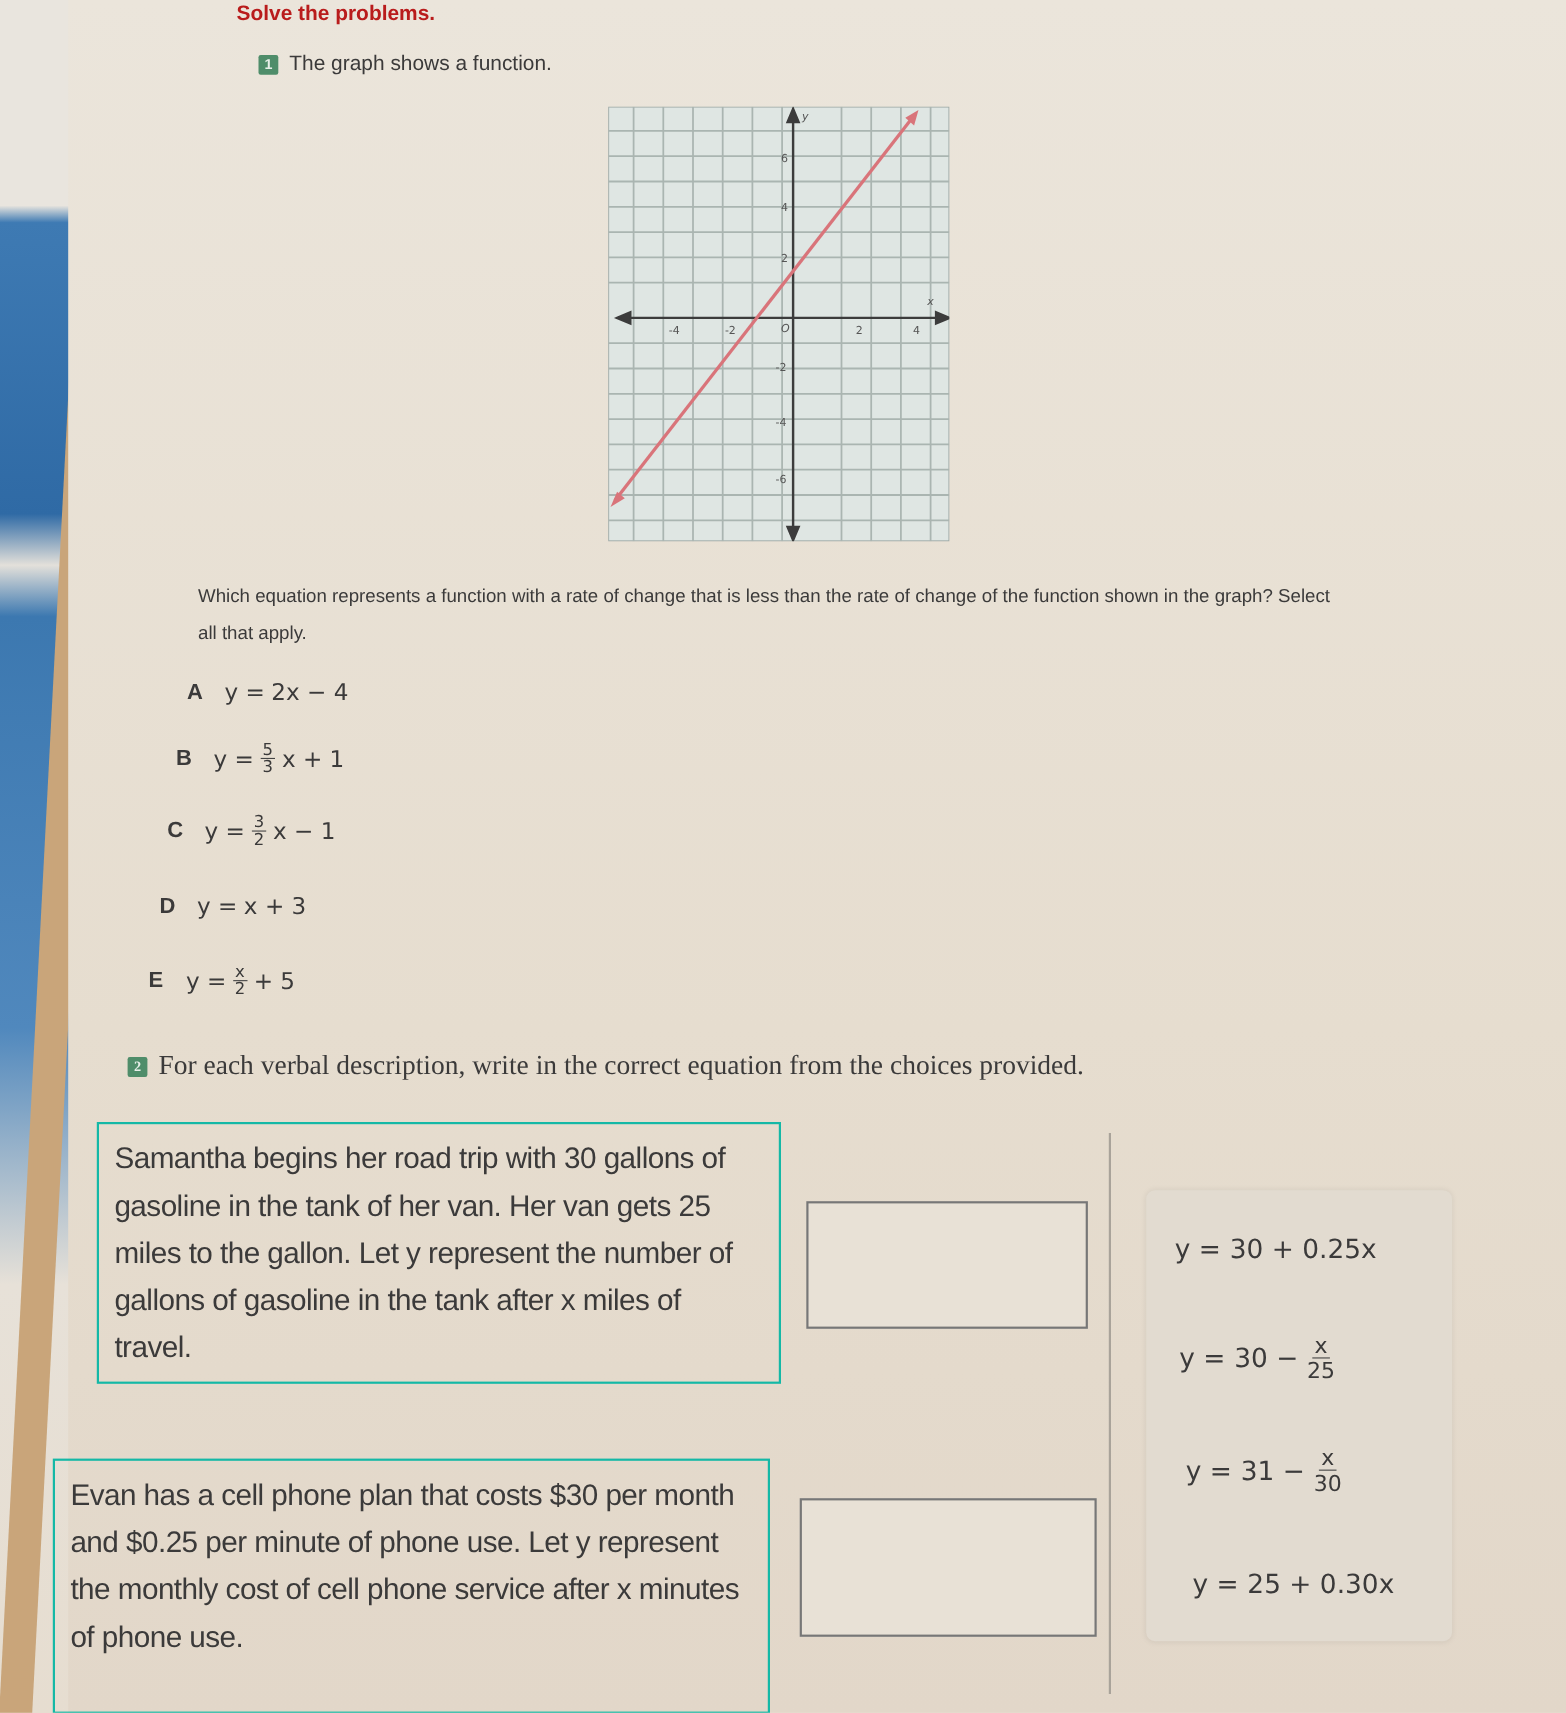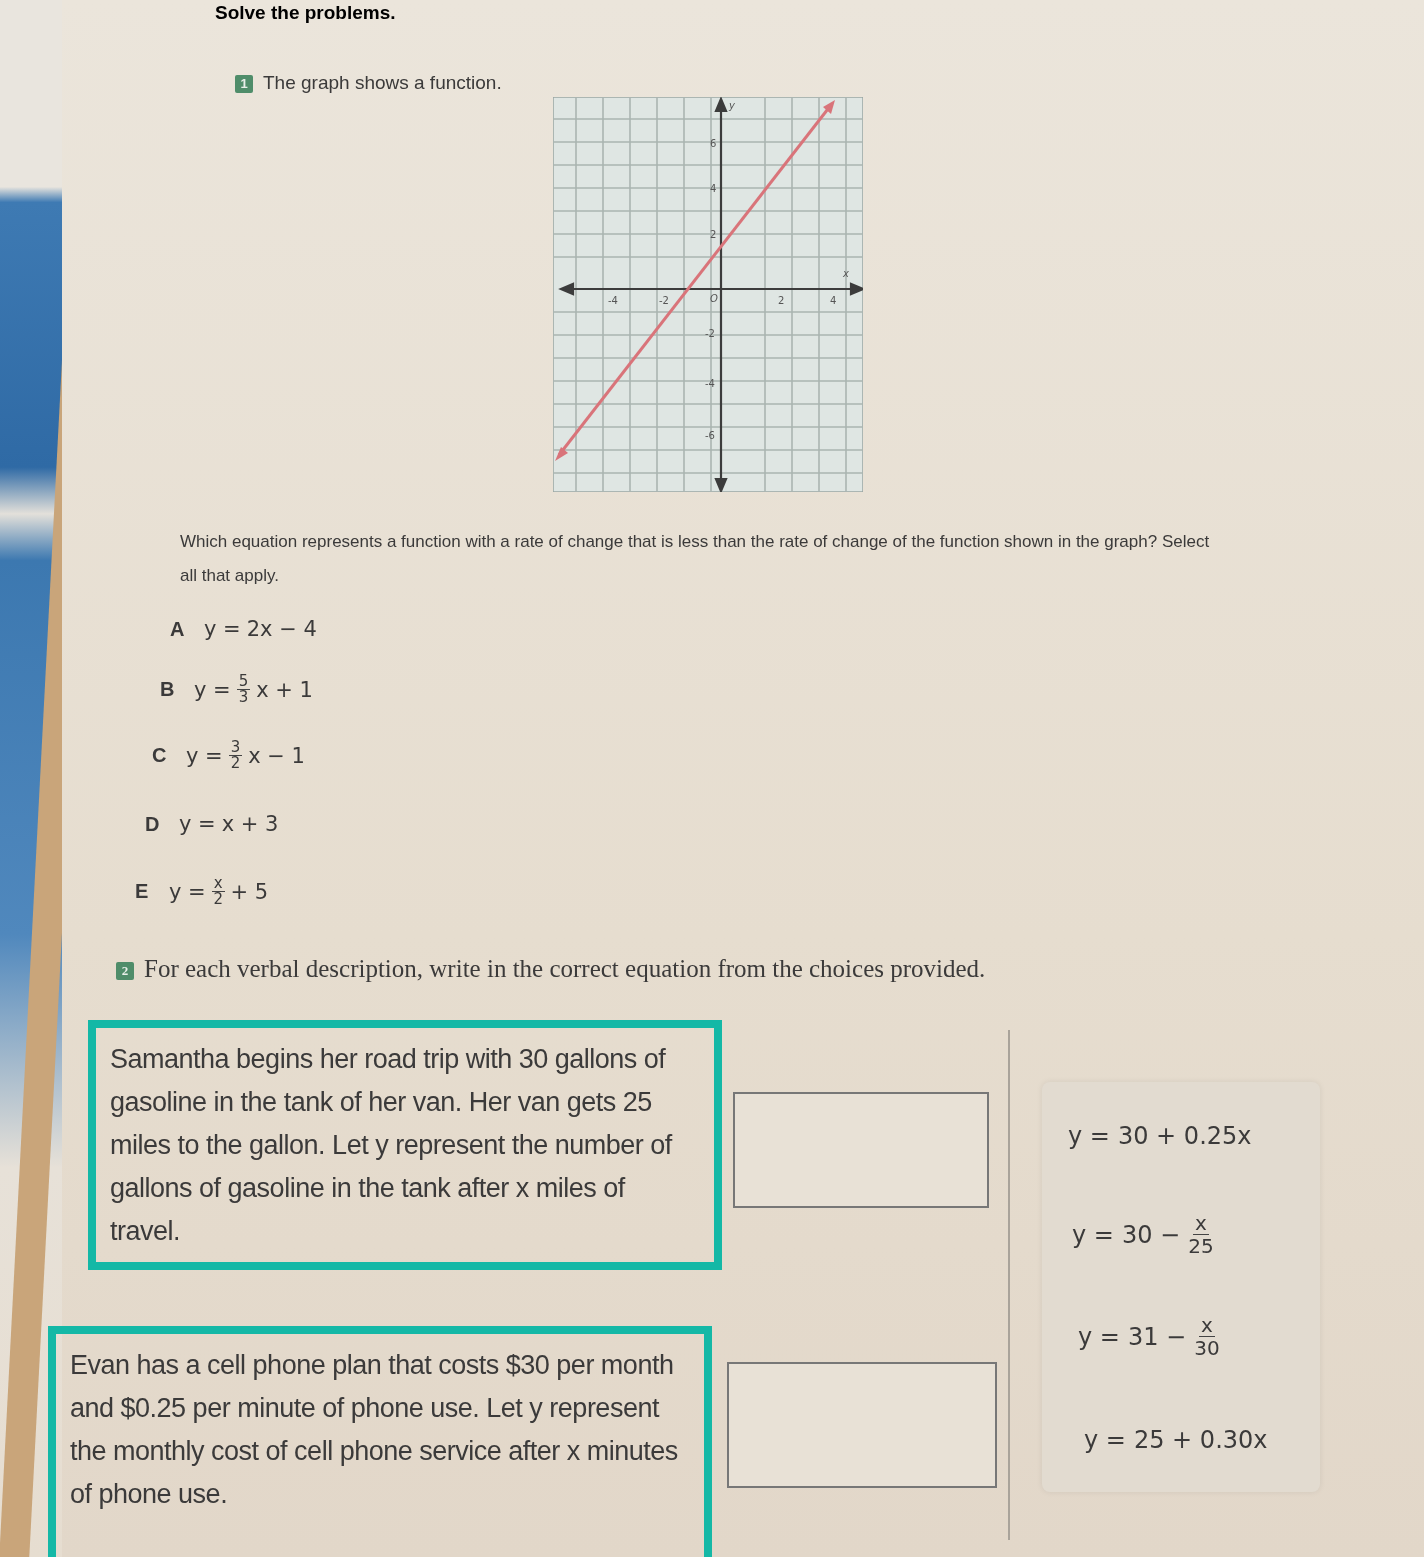--- a/index.html
+++ b/index.html
@@ -14,37 +14,37 @@
     background:linear-gradient(180deg,#e9e5de 0%,#e9e5de 12%,#3e7ab3 13%,#2f6aa5 30%,#e3e0da 33%,#3c78b0 36%,#5088bd 60%,#e7e1d8 75%,#e6ddd0 100%);
   }
   .edge-strip {
     position:absolute; left:40px; top:-20px; width:30px; height:1600px;
     background:#c9a57a; transform:skewX(-3deg);
   }
   .page {
     position:absolute; left:62px; top:0; width:1362px; height:1557px;
     background:linear-gradient(180deg,#ebe5db 0%,#e6ddcf 60%,#e2d7c9 100%);
   }
-  .title { position:absolute; left:215px; top:2px; font-weight:bold; font-size:19px; color:#000000; }
+  .title { position:absolute; left:215px; top:2px; font-weight:bold; font-size:19px; color:#b91c1c; }
   .num-badge {
     display:inline-block; width:18px; height:18px; background:#4f8d6a; color:#e8efe9;
     font-size:13px; font-weight:bold; text-align:center; line-height:18px; border-radius:2px; margin-right:10px;
     vertical-align:middle;
   }
-  .p1-header { position:absolute; left:235px; top:48px; font-size:19px;margin-top:24px; }
+  .p1-header { position:absolute; left:235px; top:48px; font-size:19px; }
   .graph { position:absolute; left:553px; top:97px; width:310px; height:395px; }
   .question { position:absolute; left:180px; top:525px; width:1030px; font-size:17px; line-height:34px; }
   .choice { position:absolute; font-size:22px; display:flex; align-items:center; }
   .choice .letter { font-weight:bold; width:34px; font-size:20px; }
   .choice .eq { font-family:"DejaVu Sans", sans-serif; font-size:21px; display:flex; align-items:center; gap:6px; }
   .frac { display:inline-flex; flex-direction:column; align-items:center; font-size:15px; line-height:15px; }
   .frac .top { border-bottom:1.5px solid #444; padding:0 2px; }
   .p2-header { position:absolute; left:116px; top:955px; font-size:25px;font-family:Liberation Serif, serif; }
   .desc-box {
-    position:absolute; border:8px solid #14b8a6; padding:10px 14px; font-size:27px; line-height:43px;
+    position:absolute; border:2px solid #14b8a6; padding:10px 14px; font-size:27px; line-height:43px;
     letter-spacing:-0.5px; background:transparent;
   }
   .answer-box { position:absolute; border:2px solid #777; background:#e8e1d6; }
   .divider { position:absolute; left:1008px; top:1030px; width:2px; height:510px; background:#a9a39a; }
   .choices-card {
     position:absolute; left:1042px; top:1082px; width:278px; height:410px; background:#e2dbd0;
     border-radius:8px; box-shadow:0 0 6px rgba(0,0,0,0.08);
   }
   .card-eq { position:absolute; font-family:"DejaVu Sans", sans-serif; font-size:24px; display:flex; align-items:center; gap:8px; }
   .card-eq .frac { font-size:20px; line-height:22px; }

